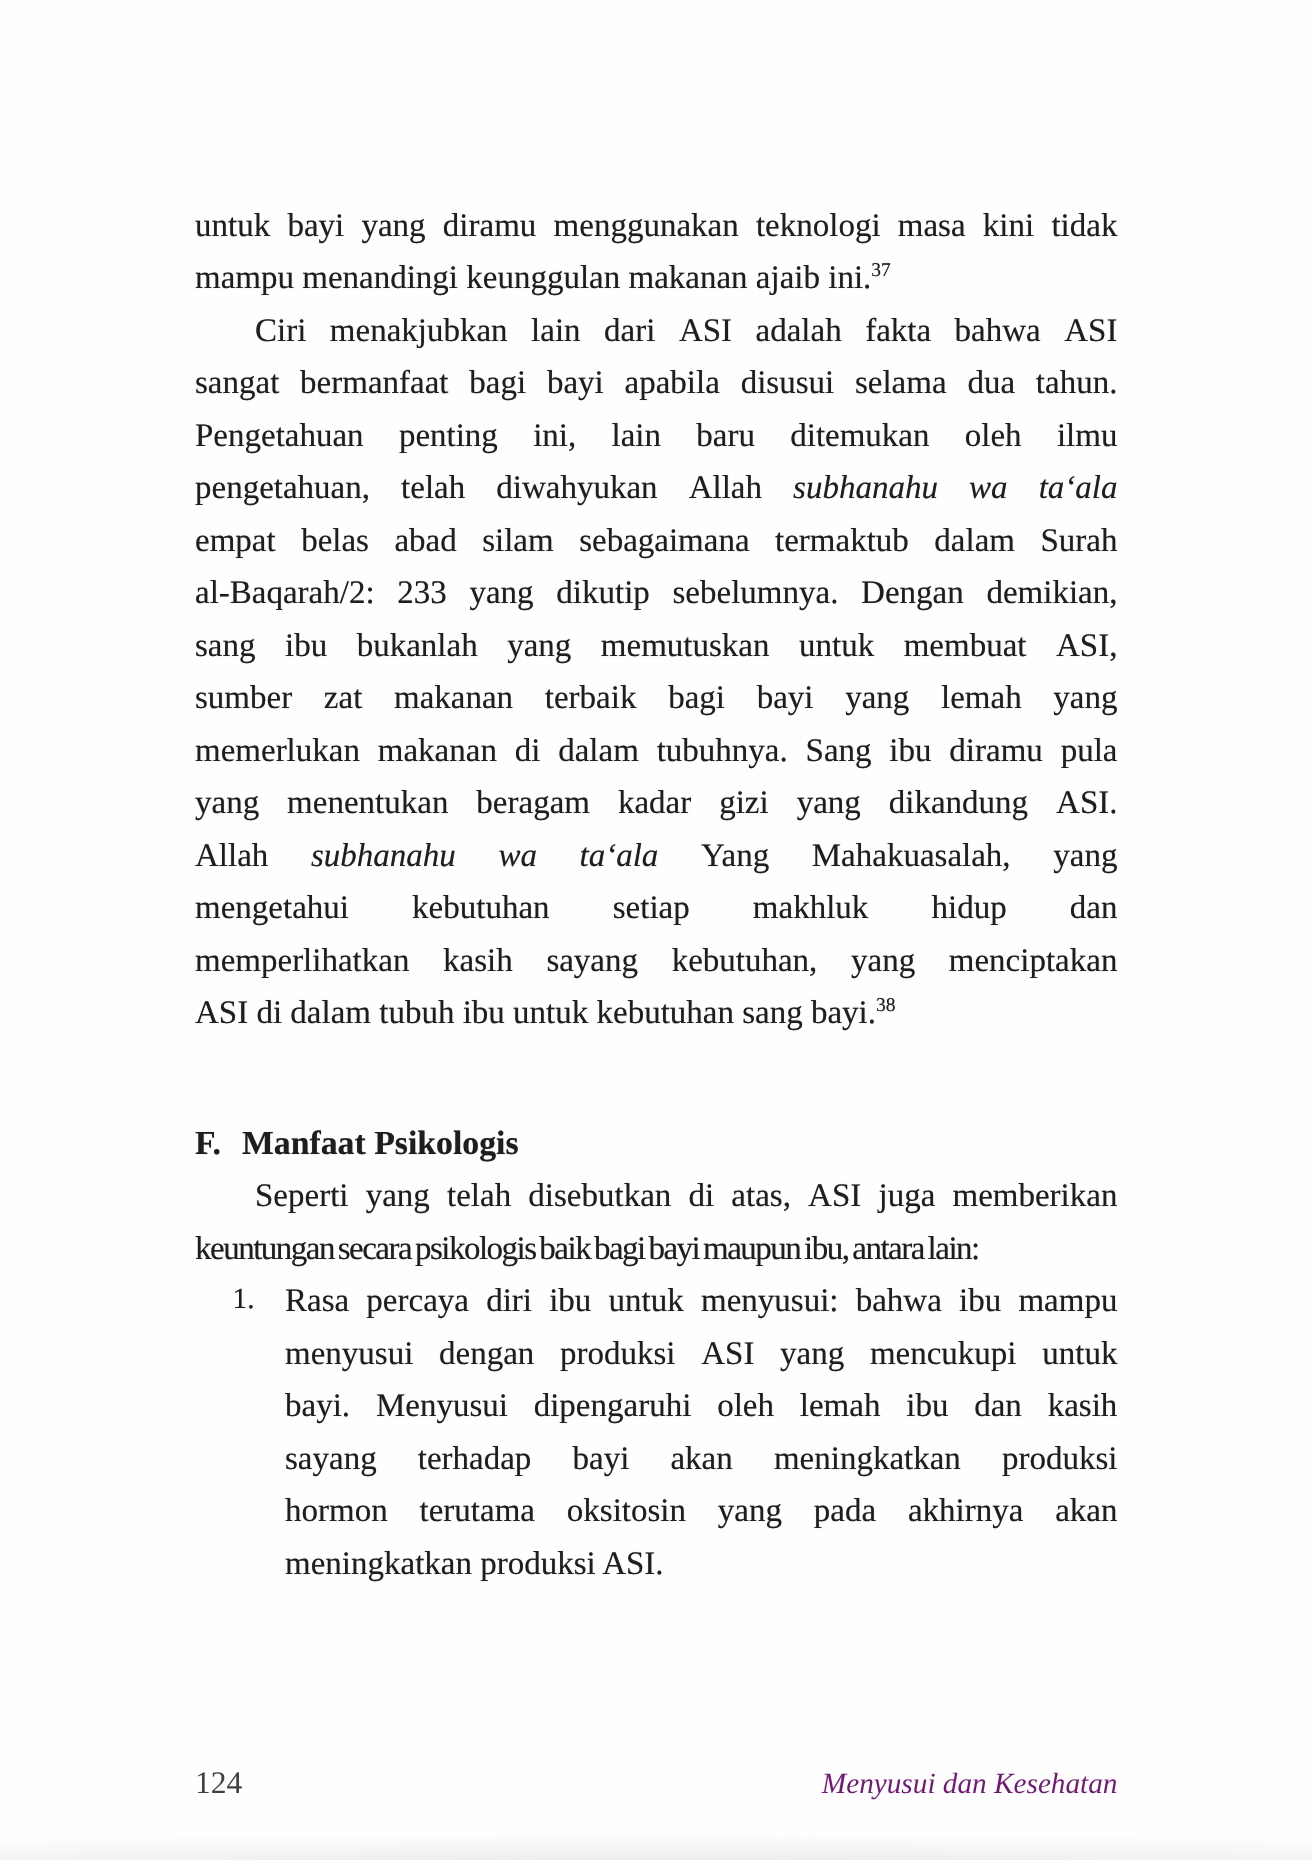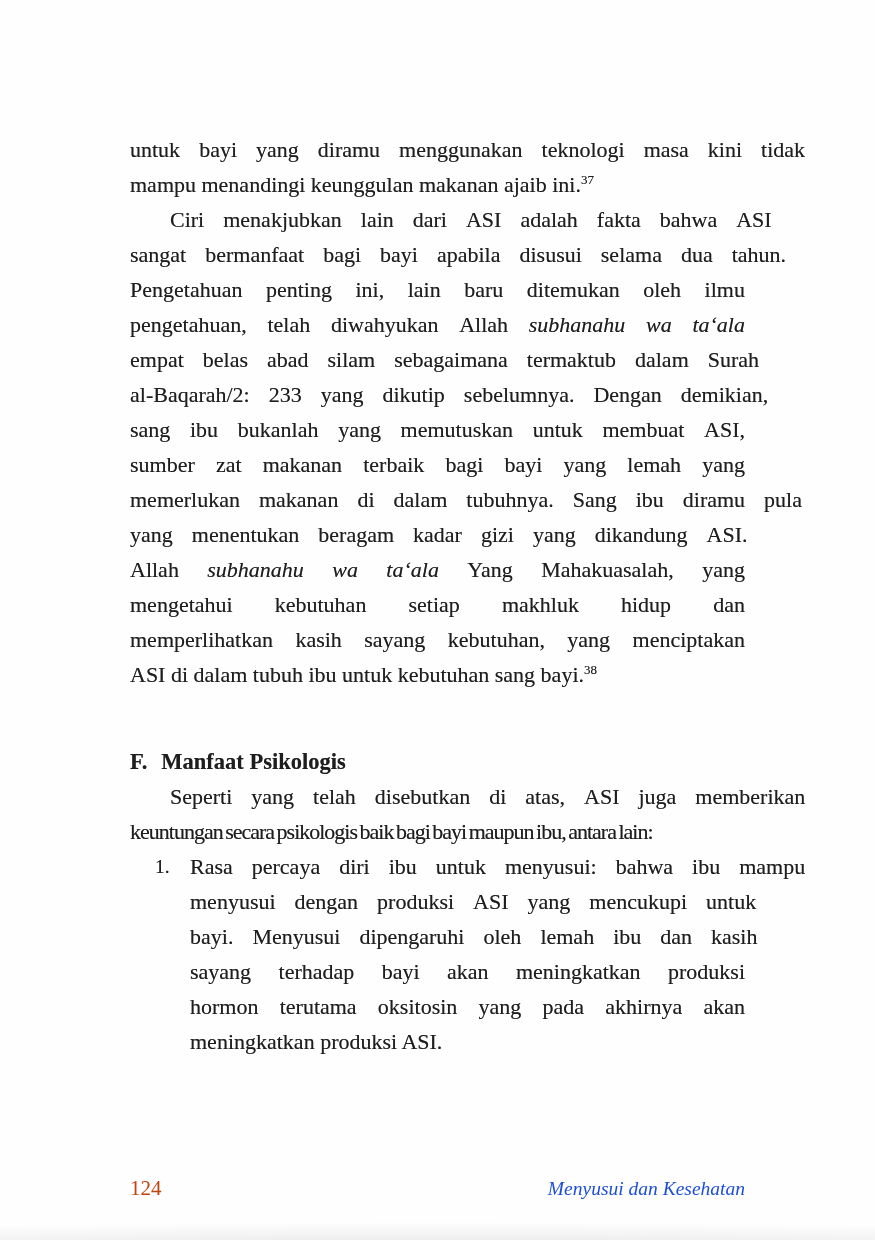--- a/index.html
+++ b/index.html
@@ -27,21 +27,20 @@
   .block { margin: 0; }
   .line {
     height: 35px;
     line-height: 35px;
     white-space: nowrap;
   }
   .line.just {
     display: flex;
     justify-content: space-between;
     align-items: flex-end;
-    gap: 19px;
   }
   .line.ind { padding-left: 40px; }
   .line.tight { letter-spacing: -1px; word-spacing: -2px; }
   .line i { font-style: italic; }
   .line sup, .heading sup {
     font-size: 13px;
     vertical-align: super;
     line-height: 0;
   }
   .heading {
@@ -68,26 +67,26 @@
     position: absolute;
     left: 130px;
     top: 1176px;
     width: 615px;
     display: flex;
     justify-content: space-between;
     align-items: baseline;
   }
   .page-number {
     font-size: 21px;
-    color: #c2410c;
+    color: #404040;
   }
   .running-title {
     font-style: italic;
     font-size: 19.5px;
-    color: #1d4ed8;
+    color: #701a75;
   }
   .page-curl-shadow {
     position: absolute;
     left: 0;
     bottom: 0;
     width: 100%;
     height: 24px;
     background: radial-gradient(140% 160% at 50% 160%, rgba(110,110,110,0.22) 0%, rgba(160,160,160,0.10) 55%, rgba(255,255,255,0) 85%);
     pointer-events: none;
   }

